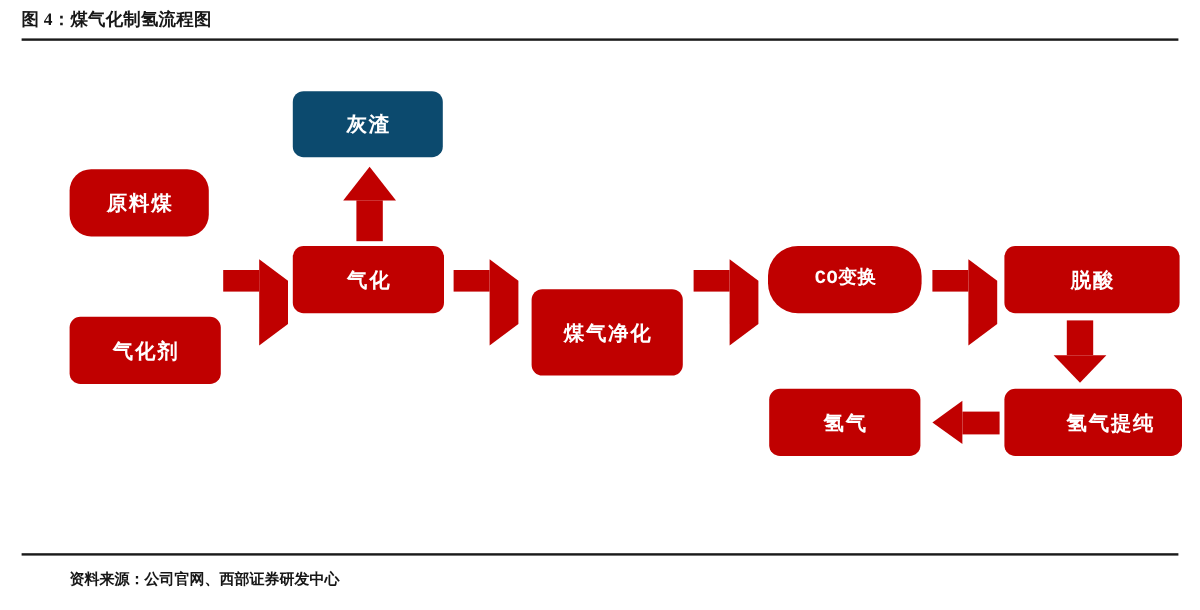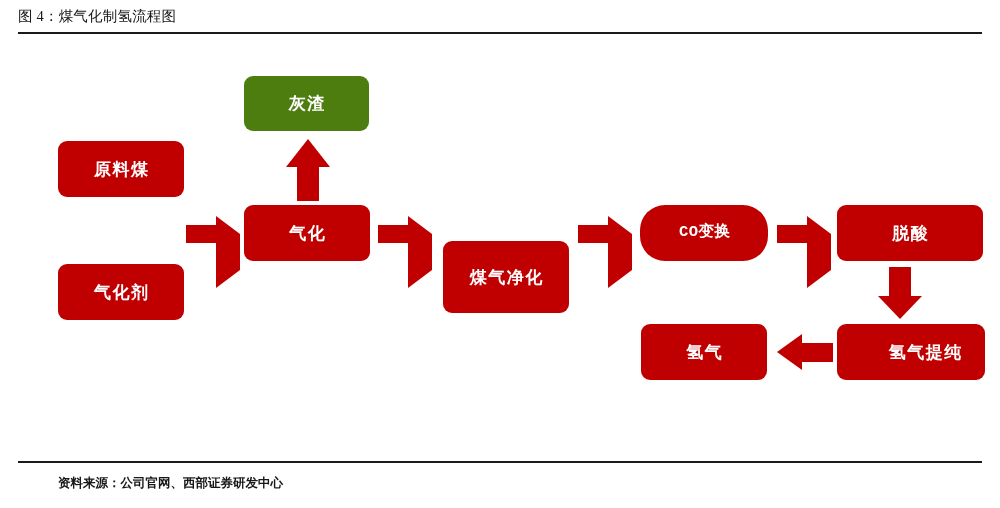--- a/index.html
+++ b/index.html
@@ -15,21 +15,21 @@
     position: relative;
     overflow: hidden;
   }
 
   
   #figure-title {
     position: absolute;
     left: 18px;
     top: 7px;
     font-size: 14.5px;
-    font-weight: normal;
+    font-weight: bold;
     letter-spacing: 0.2px;
     white-space: nowrap;
     color: #171717;
   }
   #title-rule {
     position: absolute;
     left: 18px;
     top: 32px;
     width: 964px;
     height: 2px;
@@ -75,21 +75,21 @@
     color: #ffffff;
     font-family: "Liberation Serif", "DejaVu Serif", serif;
     font-size: 17px;
     font-weight: bold;
     letter-spacing: 1.5px;
     text-indent: 1.5px;
     line-height: 1;
     user-select: none;
   }
   .node.red  { background: #c00000; }
-  .node.gray { background: #4d7c0f; }
+  .node.gray { background: #0c4a6e; }
   .node.mono { font-family: "Liberation Mono", "DejaVu Sans Mono", monospace; font-size: 15.5px; letter-spacing: 0.5px; }
 
   
   .arrow {
     position: absolute;
   }
   .arrow .shaft {
     position: absolute;
     background: #c00000;
   }
@@ -109,21 +109,21 @@
   
   .arrow.left .shaft { right: 0; top: 25%; height: 50%; }
 </style>
 </head>
 <body>
 
 <div id="figure-title">图 4：煤气化制氢流程图</div>
 <div id="title-rule"></div>
 
 <div id="flow-diagram">
-    <div class="node red" style="left: 58px; top: 107px; width: 126px; height: 56px;">
+    <div class="node red" style="left: 58px; top: 107px; width: 116px; height: 56px; border-radius: 18px;">
       <span>原料煤</span>
     </div>
     <div class="node red" style="left: 58px; top: 230px; width: 126px; height: 56px;">
       <span>气化剂</span>
     </div>
     <div class="node gray" style="left: 244px; top: 42px; width: 125px; height: 55px;">
       <span>灰渣</span>
     </div>
     <div class="node red" style="left: 244px; top: 171px; width: 126px; height: 56px; text-align: right;">
       <span>气化</span>

